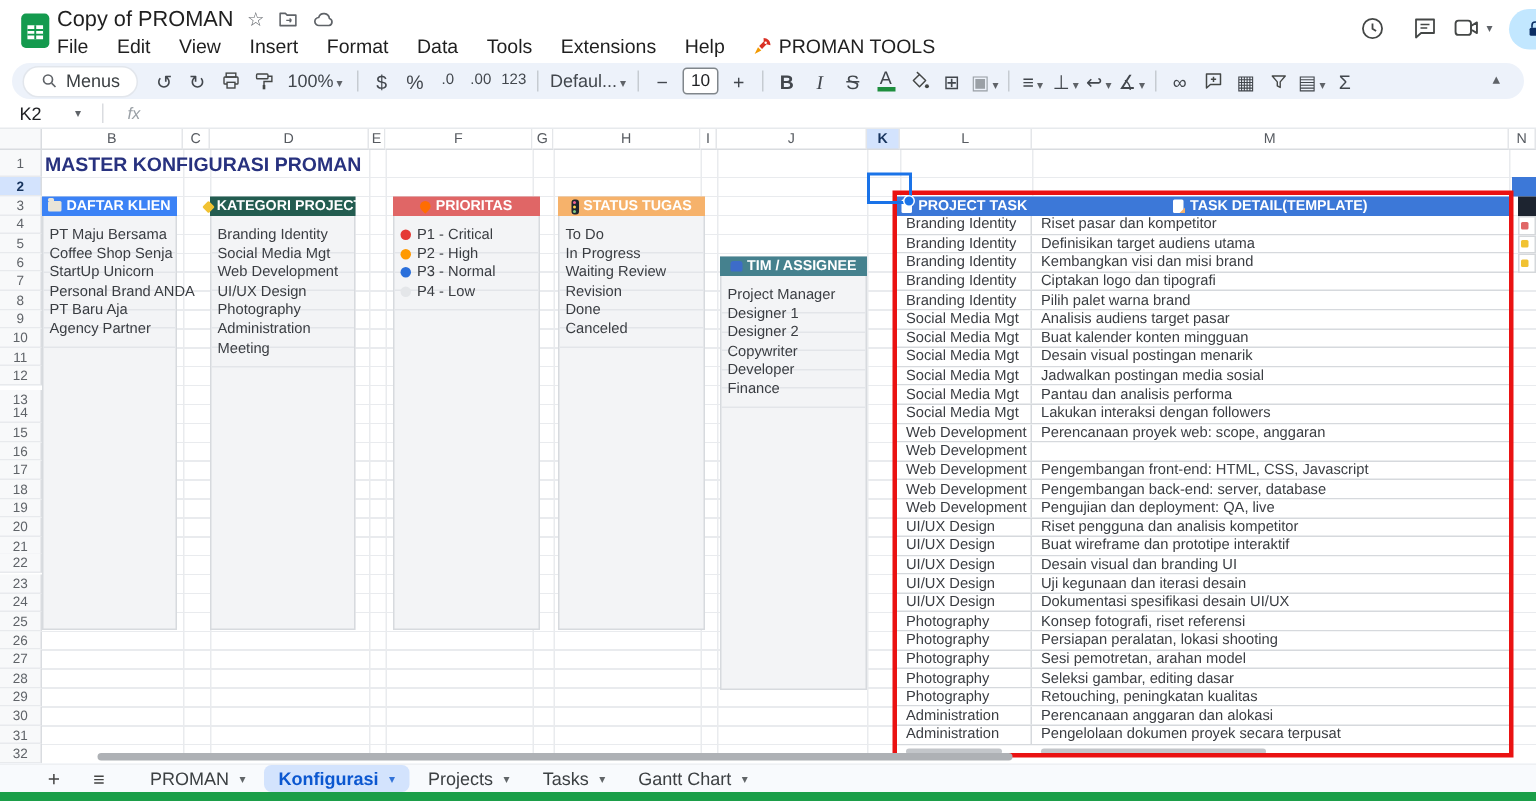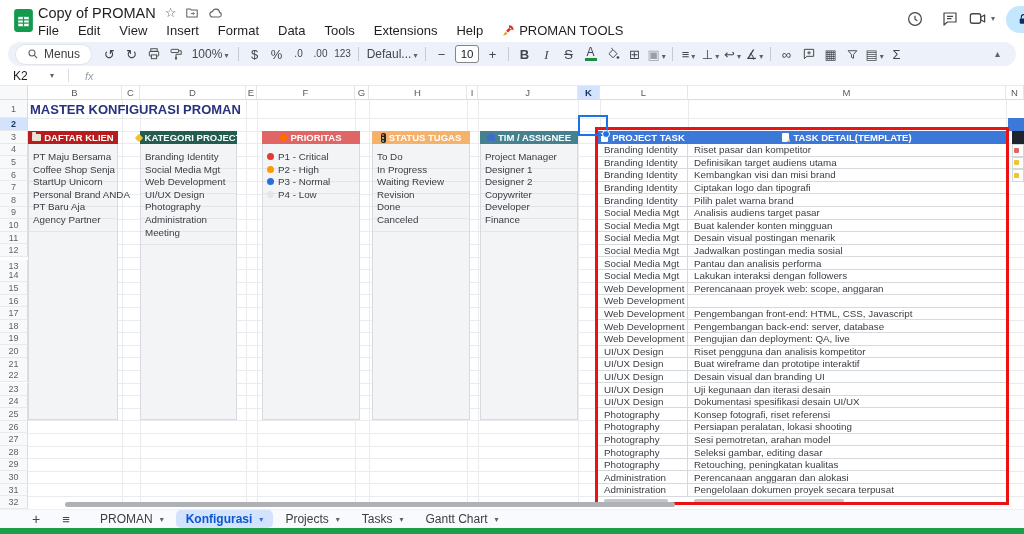--- a/index.html
+++ b/index.html
@@ -390,21 +390,21 @@
       <div class="gut" style="top: 295.6px; height: 12.6px;">24</div>
       <div class="gut" style="top: 308.2px; height: 12.6px;">25</div>
       <div class="gut" style="top: 320.8px; height: 12.6px;">26</div>
       <div class="gut" style="top: 333.4px; height: 12.6px;">27</div>
       <div class="gut" style="top: 346px; height: 12.6px;">28</div>
       <div class="gut" style="top: 358.6px; height: 12.6px;">29</div>
       <div class="gut" style="top: 371.2px; height: 12.6px;">30</div>
       <div class="gut" style="top: 383.8px; height: 12.6px;">31</div>
       <div class="gut" style="top: 396.4px; height: 12.6px;">32</div>
       <div class="panel" style="left: 28px; width: 90px;">
-        <div class="phead" style="background: #b91c1c;">
+        <div class="phead" style="background: #3b82f6;">
           <span class="mini folder-icon"></span>
           <span>DAFTAR KLIEN</span>
         </div>
         <div class="pitem" style="top: 13px;">
           <span>PT Maju Bersama</span>
         </div>
         <div class="pitem" style="top: 25.6px;">
           <span>Coffee Shop Senja</span>
         </div>
         <div class="pitem" style="top: 38.2px;">
@@ -490,21 +490,21 @@
         <div class="pitem" style="top: 50.8px;">
           <span>Revision</span>
         </div>
         <div class="pitem" style="top: 63.4px;">
           <span>Done</span>
         </div>
         <div class="pitem" style="top: 76px;">
           <span>Canceled</span>
         </div>
       </div>
-      <div class="panel" style="left: 480px; width: 98px;">
+      <div class="panel" style="left: 480px; width: 98px; margin-top: 40px;">
         <div class="phead" style="background: rgb(69, 129, 142);">
           <span class="mini team-icon"></span>
           <span>TIM / ASSIGNEE</span>
         </div>
         <div class="pitem" style="top: 13px;">
           <span>Project Manager</span>
         </div>
         <div class="pitem" style="top: 25.6px; text-align: center;">
           <span>Designer 1</span>
         </div>

